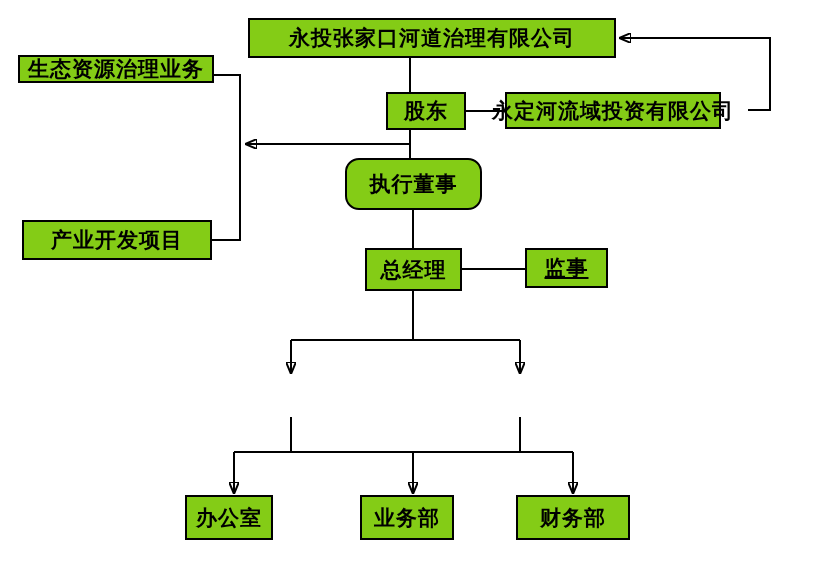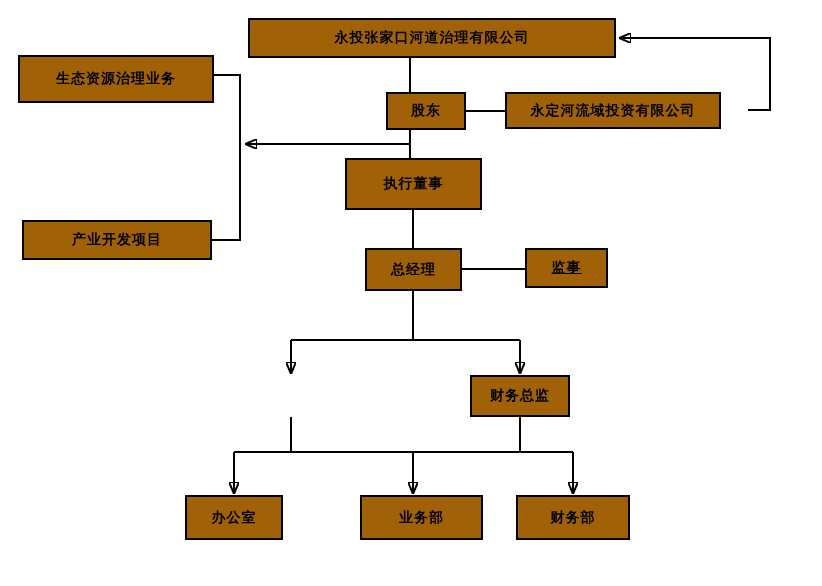--- a/index.html
+++ b/index.html
@@ -24,42 +24,42 @@
   }
   #wires path {
     fill: none;
     stroke: #000000;
     stroke-width: 2;
   }
   .node {
     position: absolute;
     box-sizing: border-box;
     border: 2px solid #000000;
-    background: #a16207;
+    background: #84cc16;
     color: #000000;
     display: flex;
     align-items: center;
     justify-content: center;
     font-weight: bold;
-    font-size: 14px;
+    font-size: 21px;
     letter-spacing: 1px;
     white-space: nowrap;
   }
   #n-company     { left: 248px; top: 18px;  width: 368px; height: 40px; }
-  #n-eco         { left: 18px;  top: 55px;  width: 196px; height: 48px; }
+  #n-eco         { left: 18px;  top: 55px;  width: 196px; height: 28px; }
   #n-shareholder { left: 370px; top: 92px;  width: 80px;  height: 38px; margin-left: 16px; }
   #n-investor    { left: 505px; top: 92px;  width: 216px; height: 37px; }
-  #n-exec        { left: 345px; top: 158px; width: 137px; height: 52px; }
+  #n-exec        { left: 345px; top: 158px; width: 137px; height: 52px; border-radius: 14px; }
   #n-industry    { left: 22px;  top: 220px; width: 190px; height: 40px; }
   #n-gm          { left: 365px; top: 248px; width: 97px;  height: 43px; }
   #n-supervisor  { left: 525px; top: 248px; width: 83px;  height: 40px; text-decoration: underline; }
   #n-deputy      { left: 232px; top: 375px; width: 118px; height: 42px; }
   #n-cfo         { left: 470px; top: 375px; width: 100px; height: 42px; }
-  #n-office      { left: 185px; top: 495px; width: 98px;  height: 45px; text-align: right; }
-  #n-business    { left: 360px; top: 495px; width: 123px; height: 45px; }
+  #n-office      { left: 185px; top: 495px; width: 88px;  height: 45px; text-align: right; }
+  #n-business    { left: 360px; top: 495px; width: 94px; height: 45px; }
   #n-finance     { left: 516px; top: 495px; width: 114px; height: 45px; }
 </style>
 </head>
 <body>
 
 <div id="canvas">
 
   <svg id="wires" viewBox="0 0 822 586" aria-hidden="true">
     <defs>
       <marker id="arrowhead" viewBox="0 0 12 10" refX="11" refY="5" markerWidth="12" markerHeight="10" markerUnits="userSpaceOnUse" orient="auto">
@@ -97,18 +97,17 @@
   </svg>
 
   <div class="node" id="n-company">永投张家口河道治理有限公司</div>
   <div class="node" id="n-eco">生态资源治理业务</div>
   <div class="node" id="n-shareholder">股东</div>
   <div class="node" id="n-investor">永定河流域投资有限公司</div>
   <div class="node" id="n-exec">执行董事</div>
   <div class="node" id="n-gm">总经理</div>
   <div class="node" id="n-industry">产业开发项目</div>
   <div class="node" id="n-supervisor">监事</div>
-  <div class="node" id="n-cfo">财务总监</div>
   <div class="node" id="n-office">办公室</div>
   <div class="node" id="n-business">业务部</div>
   <div class="node" id="n-finance">财务部</div>
 
 </div>
 
 </body></html>

